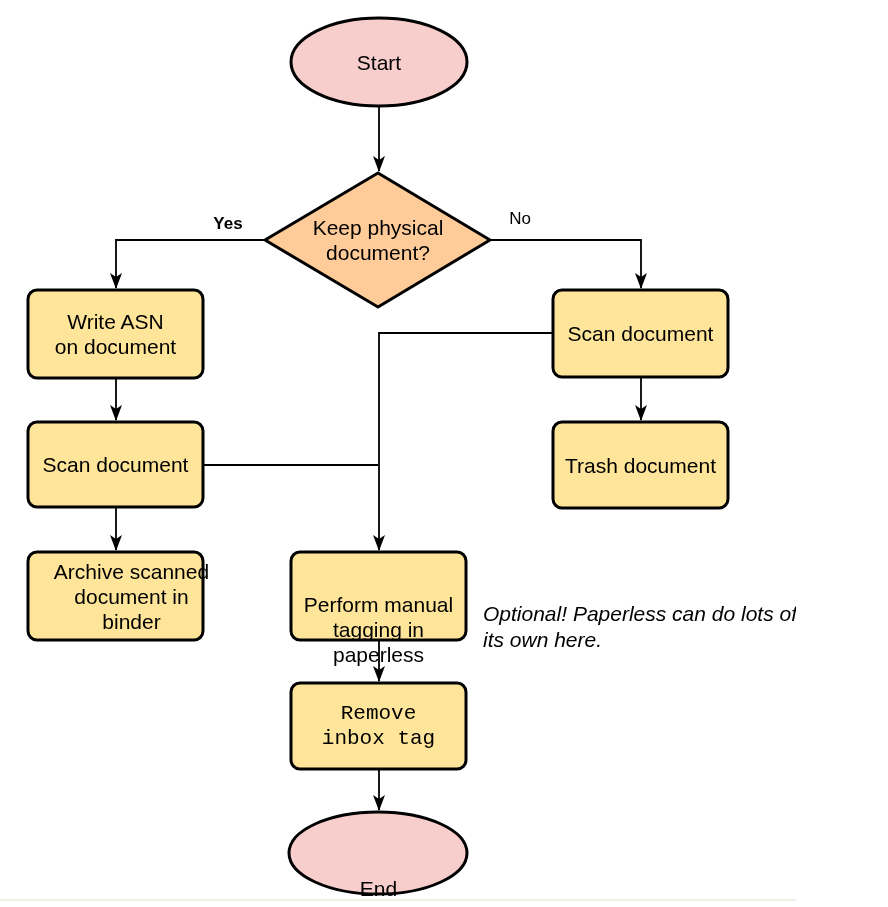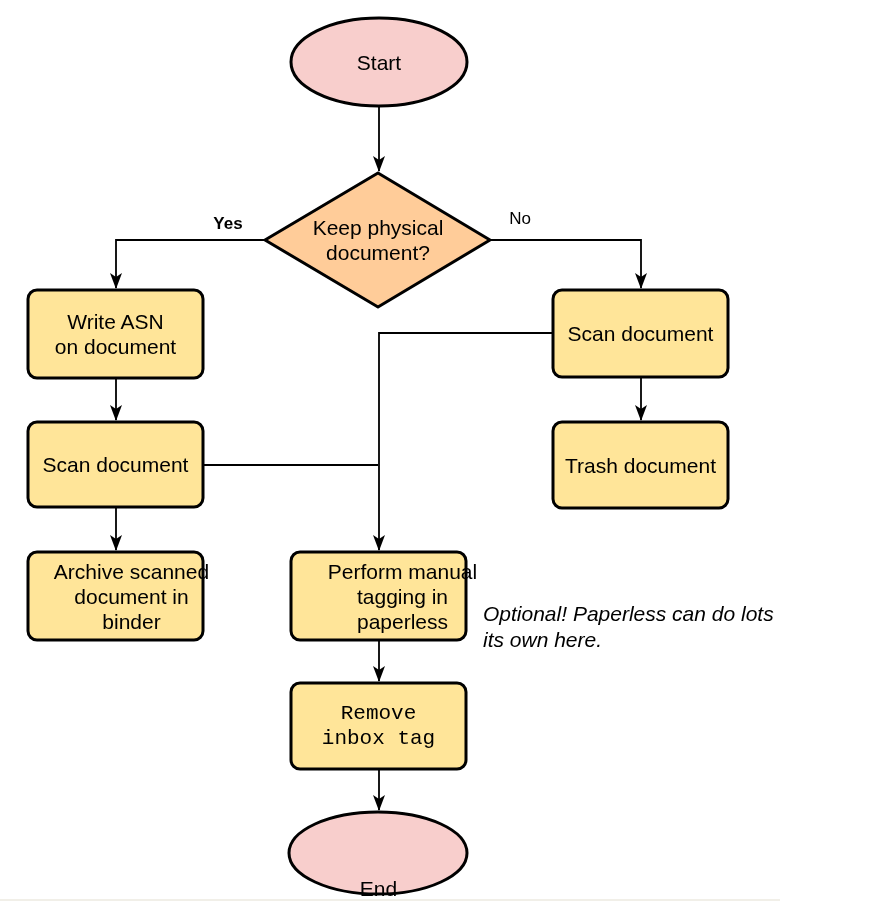--- a/index.html
+++ b/index.html
@@ -4,20 +4,21 @@
 <style>
   html, body { margin: 0; padding: 0; background: #ffffff; }
   .canvas {
     position: relative;
     width: 780px;
     height: 907px;
     background: #ffffff;
     overflow: hidden;
     font-family: "Liberation Sans", sans-serif;
     color: #000000;
+    padding-left: 16px;
   }
   svg.diagram { position: absolute; left: 0; top: 0; }
   svg.diagram .shape { stroke: #000000; stroke-width: 3; }
   svg.diagram .connector { stroke: #000000; stroke-width: 1.8; fill: none; }
   .lbl {
     position: absolute;
     display: flex;
     align-items: center;
     justify-content: center;
     text-align: center;
@@ -91,21 +92,21 @@
   <div class="lbl" style="left:284px; top:173px; width:188px; height:134px;">Keep physical
 document?</div>
   <div class="lbl" style="left:28px; top:290px; width:175px; height:88px;">Write ASN
 on document</div>
   <div class="lbl" style="left:28px; top:422px; width:175px; height:85px;">Scan document</div>
   <div class="lbl" style="left:44px; top:552px; width:175px; height:88px;">Archive scanned
 document in
 binder</div>
   <div class="lbl" style="left:553px; top:290px; width:175px; height:87px;">Scan document</div>
   <div class="lbl" style="left:553px; top:422px; width:175px; height:86px;">Trash document</div>
-  <div class="lbl" style="left:291px; top:552px; width:175px; height:88px;margin-left:24px;">Perform manual
+  <div class="lbl" style="left:291px; top:585px; width:175px; height:88px;">Perform manual
 tagging in
 paperless</div>
   <div class="lbl" style="left:291px; top:683px; width:175px; height:86px;font-family:Liberation Mono, monospace;">Remove
 inbox tag</div>
   <div class="lbl" style="left:289px; top:848px; width:179px; height:81px;">End</div>
 
   <div class="edge-lbl" style="left:203px; top:214px; width:50px;font-weight:bold;">Yes</div>
   <div class="edge-lbl" style="left:497px; top:209px; width:46px;">No</div>
 
   <div class="note">Optional! Paperless can do lots of work on

